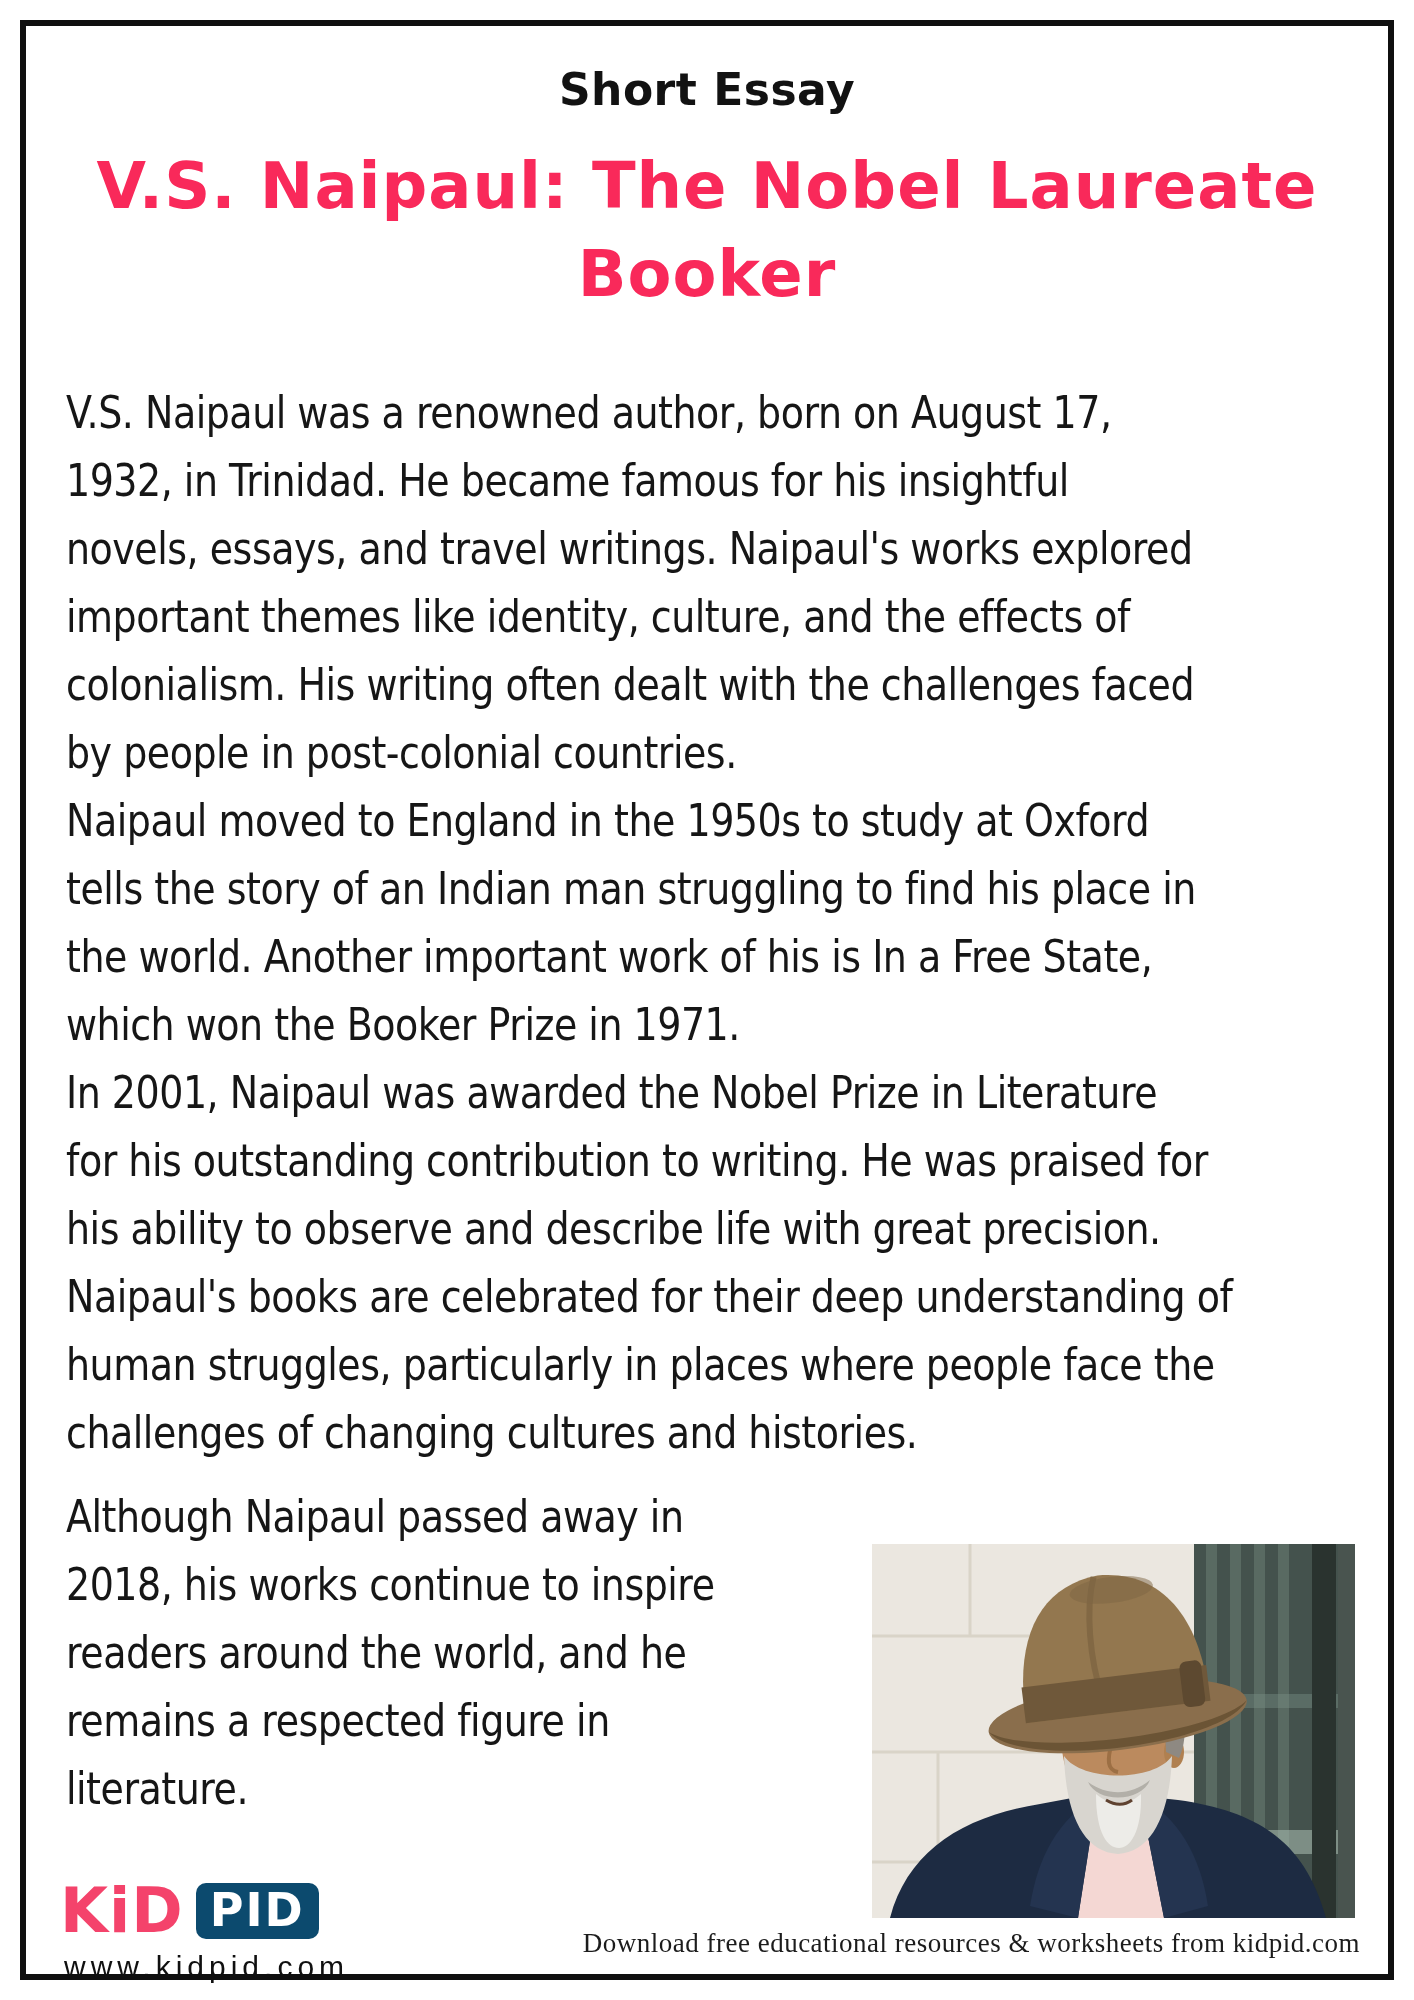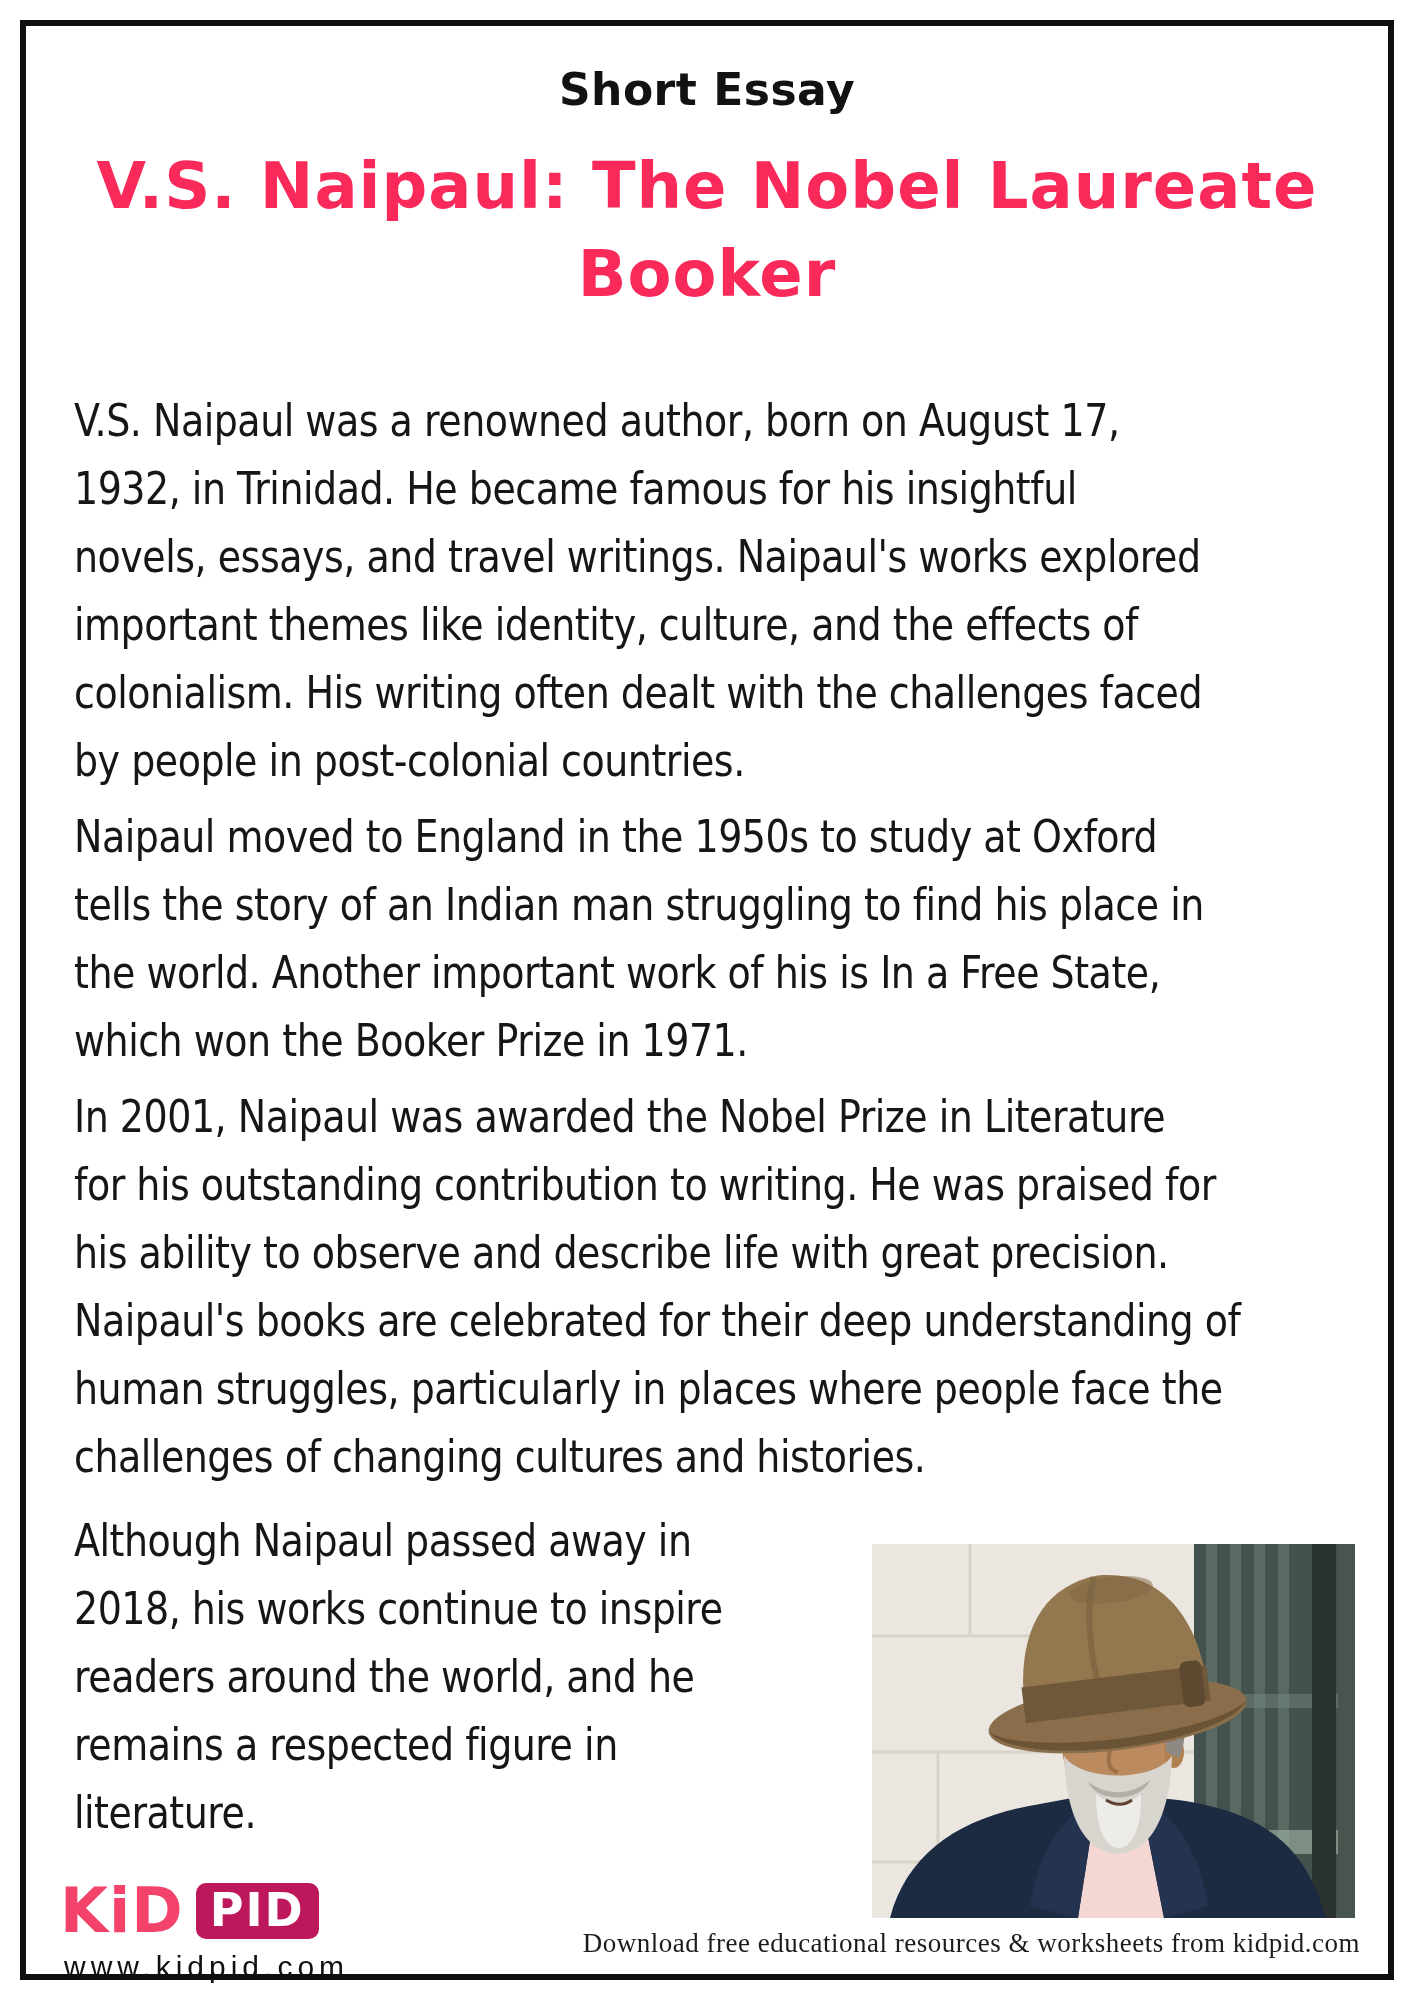--- a/index.html
+++ b/index.html
@@ -23,37 +23,37 @@
   .essay{
     position:absolute;left:40px;top:356px;width:1316px;
     font-size:38px;line-height:68px;letter-spacing:-0.5px;color:#161616;
   }
   .essay .line{
     white-space:nowrap;height:68px;
   }
   .essay .line > span{
     display:inline-block;transform:scaleY(1.18);transform-origin:0 80%;
   }
-  .para{margin:8px;padding:0;}
+  .para{margin:0;padding:0;}
   .para-4{margin-top:16px;}
   .photo{
     position:absolute;left:846px;top:1518px;width:483px;height:374px;
     overflow:hidden;
   }
   .photo svg{display:block;width:483px;height:374px;}
   .logo{
     position:absolute;left:34px;top:1854px;
     display:flex;align-items:center;gap:12px;
   }
   .logo-kid{
     font-size:62px;font-weight:800;letter-spacing:1px;color:#F4436B;
     line-height:62px;
   }
   .logo-pid{
-    background:#be185d;color:#ffffff;font-weight:800;font-size:46px;
+    background:#0c4a6e;color:#ffffff;font-weight:800;font-size:46px;
     line-height:46px;border-radius:10px;padding:4px 14px 6px 14px;letter-spacing:2px;
   }
   .site-url{
     position:absolute;left:38px;top:1924px;
     font-family:"Liberation Sans",sans-serif;
     font-size:30px;letter-spacing:5px;color:#101010;
   }
   .footer-note{
     position:absolute;right:28px;top:1902px;
     font-family:"Liberation Serif",serif;

